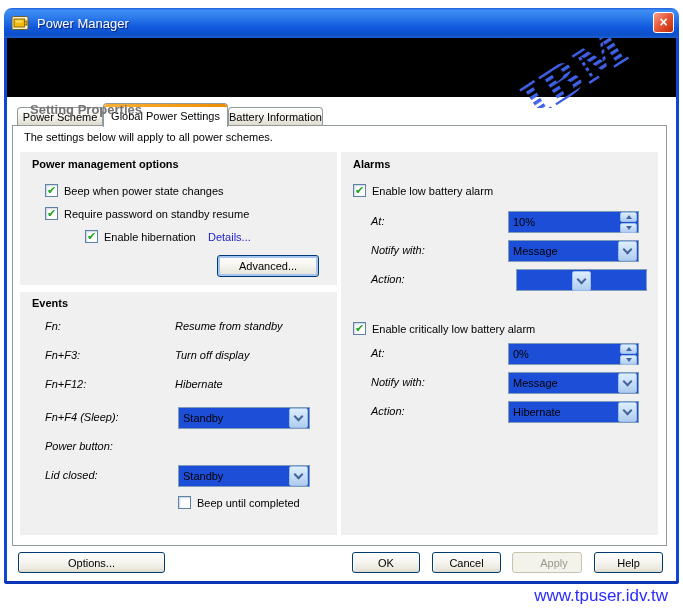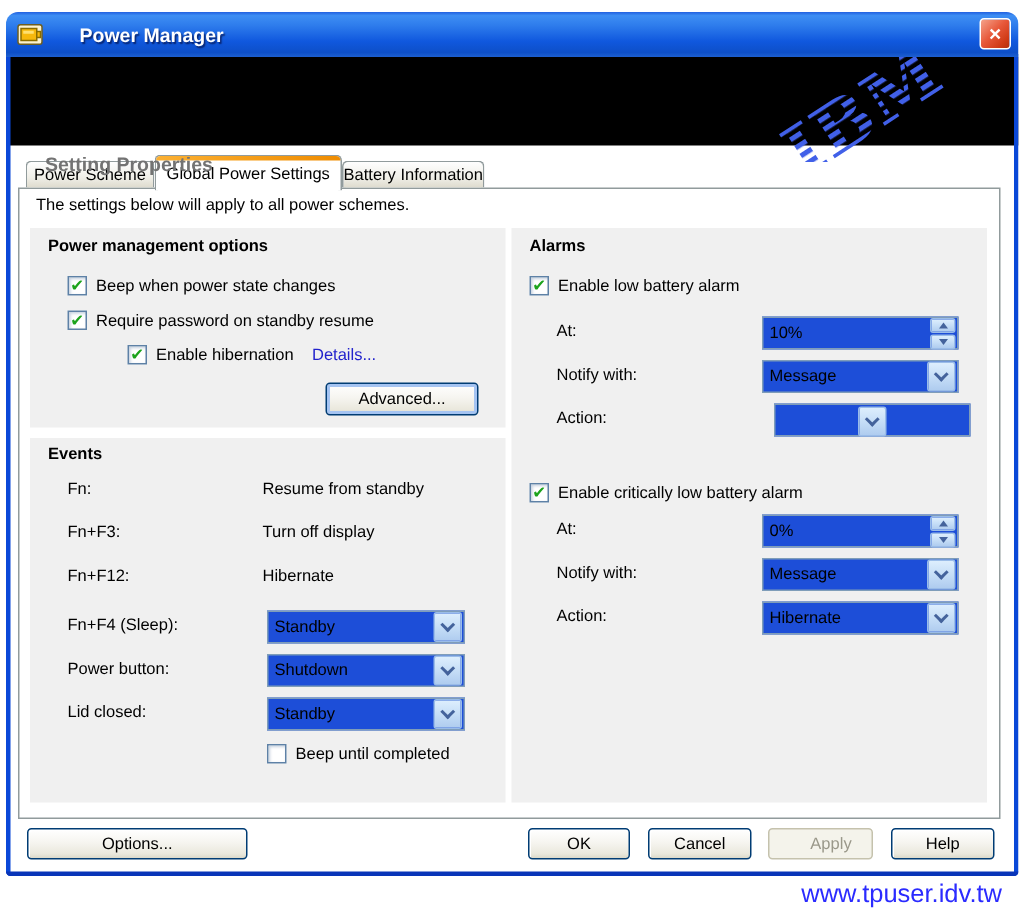--- a/index.html
+++ b/index.html
@@ -8,21 +8,21 @@
     border-radius:8px 8px 3px 3px;overflow:hidden;}
   .edge{position:absolute;background:#0A48D8;z-index:20;}
   .edge-l{left:0;top:28px;bottom:0;width:3px;}
   .edge-r{right:0;top:28px;bottom:0;width:3px;}
   .edge-b{left:0;right:0;bottom:0;height:3px;background:#0935B8;}
   
   .titlebar{position:absolute;left:0;top:0;right:0;height:30px;z-index:21;
     background:linear-gradient(180deg,#2160E0 0%,#3E8EF3 8%,#2E7CEC 30%,#1058DE 65%,#0D4FC8 90%,#1D5FD0 100%);
     display:flex;align-items:center;}
   .title-icon{width:20px;height:20px;margin-left:7px;flex:0 0 auto;}
-  .title-text{color:#fff;font-size:13px;font-weight:bold;margin-left:22px;
+  .title-text{color:#fff;font-size:13px;font-weight:normal;margin-left:6px;
     text-shadow:1px 1px 1px rgba(0,0,40,.6);}
   .close-btn{position:absolute;right:5px;top:4px;width:21px;height:21px;border-radius:3px;
     border:1px solid #fff;box-sizing:border-box;
     background:linear-gradient(135deg,#F4A38B 0%,#E8593B 45%,#CF3A16 80%,#B23010 100%);
     color:#fff;font-weight:bold;font-size:14px;line-height:18px;text-align:center;cursor:pointer;}
   
   .banner{position:absolute;left:0;top:30px;right:0;height:59px;background:#000;z-index:15;}
   .banner-title{position:absolute;left:26px;top:64px;color:#737373;font-size:13px;font-weight:bold;}
   .ibm-logo{position:absolute;right:14px;top:-10px;}
   
@@ -30,21 +30,21 @@
     border-radius:4px 4px 0 0;background:linear-gradient(180deg,#FEFEFE,#F0EFE8 60%,#DEDBCE);
     display:flex;align-items:center;justify-content:center;z-index:4;box-sizing:border-box;cursor:pointer;}
   .tab.active{top:95px;height:24px;background:#fff;z-index:6;}
   .tab.active::before{content:"";position:absolute;top:0;left:0;right:0;height:3px;
     background:linear-gradient(90deg,#FBB033,#EF8C00);border-radius:3px 3px 0 0;}
   
   .page{position:absolute;left:8px;top:117px;width:655px;height:421px;background:#fff;
     border:1px solid #919B9C;box-sizing:border-box;z-index:1;}
   .panel{position:absolute;background:#F0F0F0;z-index:2;}
   .heading{position:absolute;font-weight:bold;z-index:3;}
-  .lbl-abs{position:absolute;z-index:3;}
+  .lbl-abs{position:absolute;z-index:3;font-style:italic;}
   .intro{position:absolute;left:20px;top:123px;z-index:3;}
   
   .cb{position:absolute;display:flex;align-items:center;gap:6px;z-index:3;cursor:pointer;}
   .cb .box{width:13px;height:13px;background:#fff;border:1px solid #5E81A6;box-sizing:border-box;
     box-shadow:inset 1px 1px 2px rgba(90,120,160,.35);display:flex;align-items:center;justify-content:center;}
   .cb.checked .box::after{content:"✔";color:#1CA31C;font-size:11px;font-weight:bold;margin-top:-1px;}
   
   .link{position:absolute;color:#2222CC;z-index:3;cursor:pointer;}
   
   .btn-xp{position:absolute;height:21px;border:1px solid #003C74;border-radius:3px;z-index:3;
@@ -143,26 +143,20 @@
   <div class="lbl-abs" style="left:171px;top:370px;">Hibernate</div>
 
   <div class="lbl-abs" style="left:41px;top:403px;">Fn+F4 (Sleep):</div>
   <div class="dd" style="left:174px;top:399px;width:132px;">
     <span class="val">Standby</span>
     <span class="ddbtn">
         <span class="chev"></span>
       </span>
   </div>
   <div class="lbl-abs" style="left:41px;top:432px;">Power button:</div>
-  <div class="dd" style="left:174px;top:428px;width:132px;">
-    <span class="val">Shutdown</span>
-    <span class="ddbtn">
-        <span class="chev"></span>
-      </span>
-  </div>
   <div class="lbl-abs" style="left:41px;top:461px;">Lid closed:</div>
   <div class="dd" style="left:174px;top:457px;width:132px;">
     <span class="val">Standby</span>
     <span class="ddbtn">
         <span class="chev"></span>
       </span>
   </div>
   <div class="cb" style="left:174px;top:488px;">
     <span class="box"></span>
     <span>Beep until completed</span>

